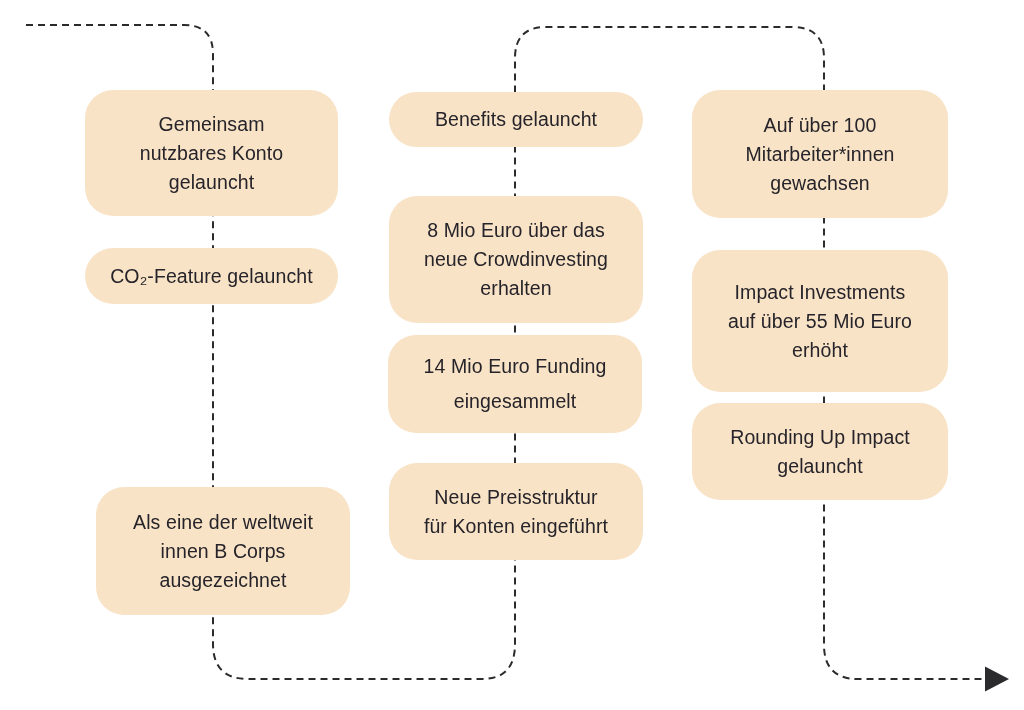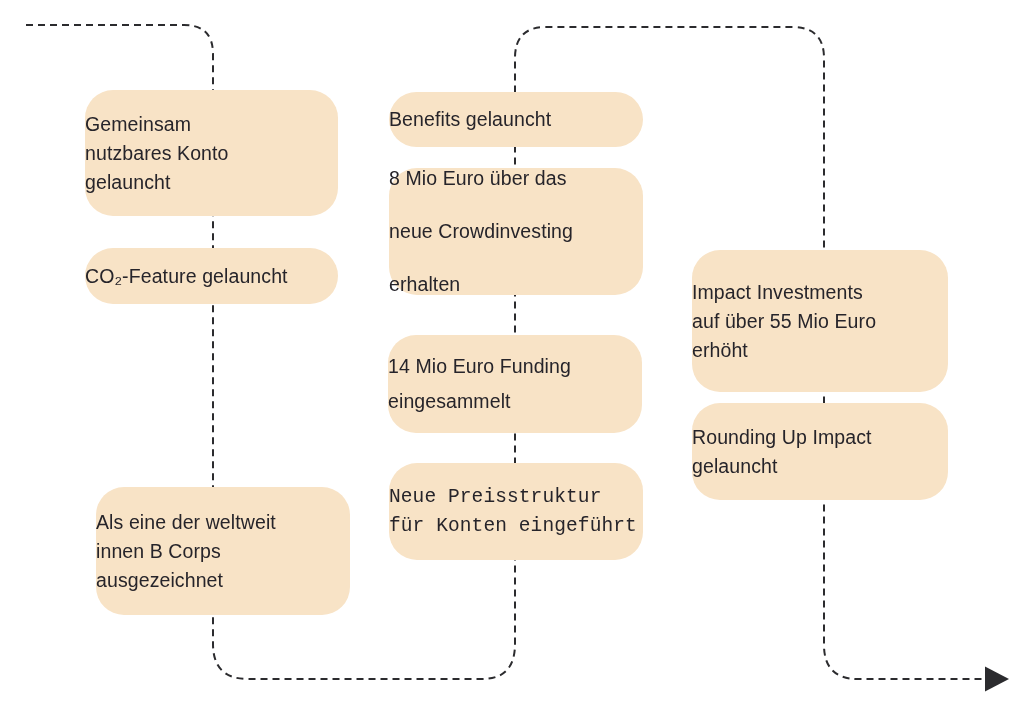--- a/index.html
+++ b/index.html
@@ -22,41 +22,41 @@
     width: 1024px;
     height: 710px;
   }
   .card {
     position: absolute;
     background: #f8e3c6;
     border-radius: 28px;
     display: flex;
     flex-direction: column;
     justify-content: center;
-    align-items: flex-start;
+    align-items: center;
     text-align: center;
     color: #26242a;
     font-size: 19.5px;
     line-height: 29px;
     letter-spacing: 0.1px;
     z-index: 2;
   }
   .card .tline { white-space: nowrap; }
 
   
   .c1-1 { left: 85px;  top: 90px;  width: 253px; height: 126px; }
   .c1-2 { left: 85px;  top: 248px; width: 253px; height: 56px;  }
   .c1-3 { left: 85px;  top: 333px; width: 253px; height: 125px; }
   .c1-4 { left: 84px;  top: 487px; width: 254px; height: 128px; margin-left: 12px; }
 
   
   .c2-1 { left: 389px; top: 92px;  width: 254px; height: 55px;  }
-  .c2-2 { left: 389px; top: 168px; width: 254px; height: 127px; gap: 24px; }
+  .c2-2 { left: 389px; top: 196px; width: 254px; height: 127px; }
   .c2-3 { left: 388px; top: 335px; width: 254px; height: 98px; gap: 6px;  }
-  .c2-4 { left: 389px; top: 463px; width: 254px; height: 97px; font-family: Liberation Mono, monospace;  }
+  .c2-4 { left: 389px; top: 463px; width: 254px; height: 97px;  }
 
   
   .c3-1 { left: 692px; top: 90px;  width: 256px; height: 128px; }
   .c3-2 { left: 692px; top: 250px; width: 256px; height: 142px; }
   .c3-3 { left: 692px; top: 403px; width: 256px; height: 97px;  }
 </style>
 </head>
 <body>
 
 <div class="stage">
@@ -90,20 +90,25 @@
   </div>
   <div class="card c2-3">
     <div class="tline">14 Mio Euro Funding</div>
     <div class="tline">eingesammelt</div>
   </div>
   <div class="card c2-4">
     <div class="tline">Neue Preisstruktur</div>
     <div class="tline">für Konten eingeführt</div>
   </div>
 
+  <div class="card c3-1">
+    <div class="tline">Auf über 100</div>
+    <div class="tline">Mitarbeiter*innen</div>
+    <div class="tline">gewachsen</div>
+  </div>
   <div class="card c3-2">
     <div class="tline">Impact Investments</div>
     <div class="tline">auf über 55 Mio Euro</div>
     <div class="tline">erhöht</div>
   </div>
   <div class="card c3-3">
     <div class="tline">Rounding Up Impact</div>
     <div class="tline">gelauncht</div>
   </div>
 

